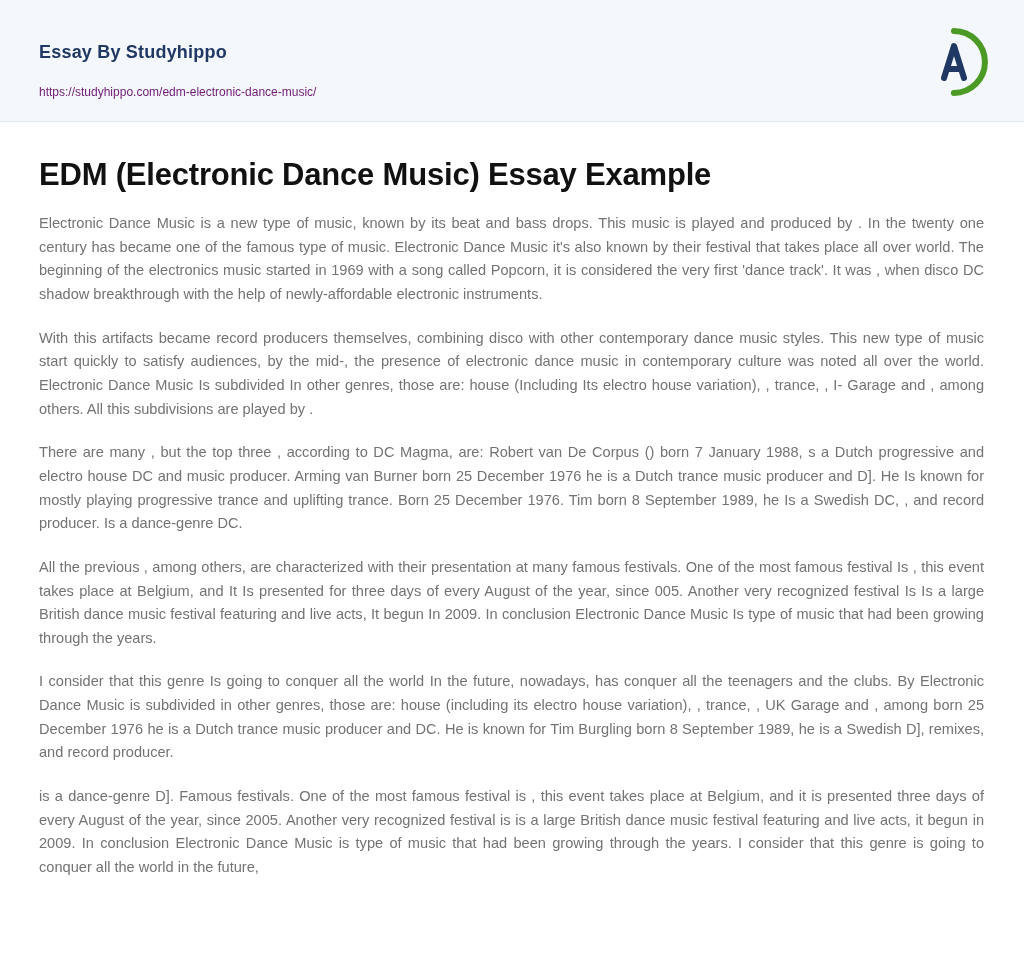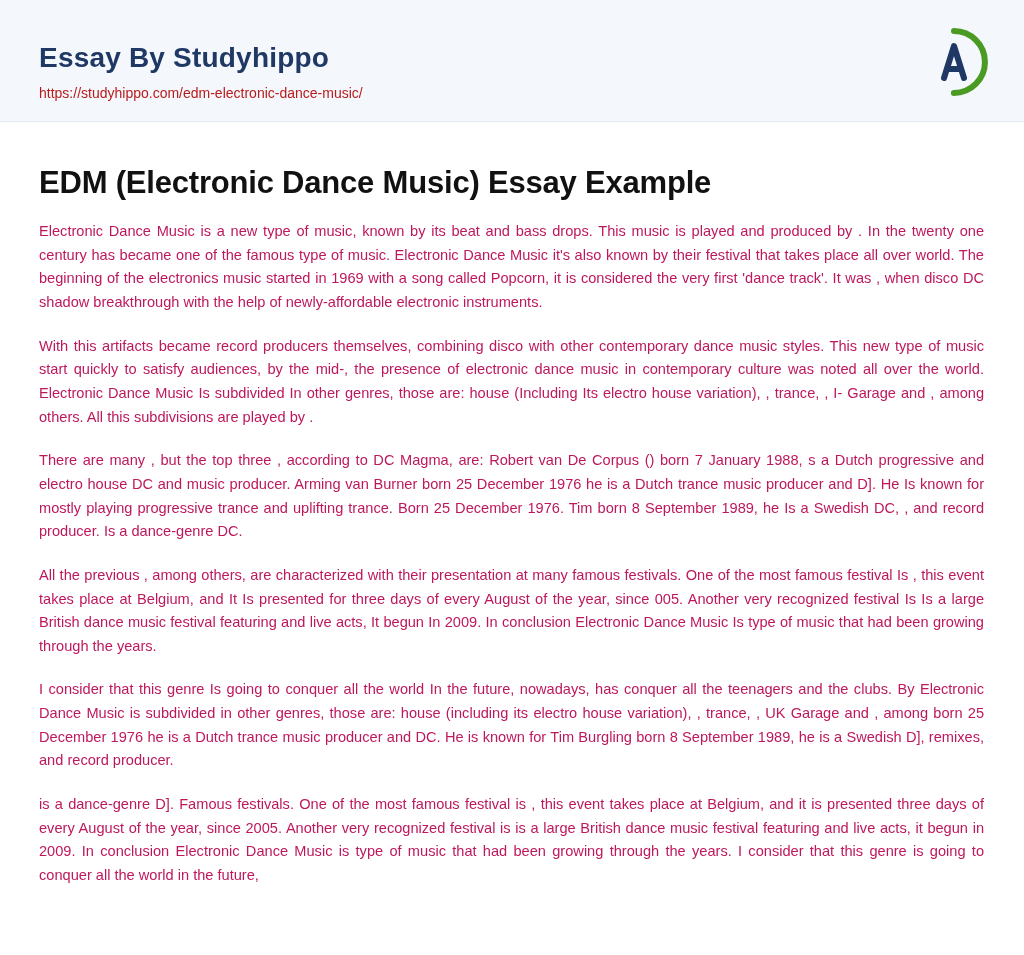--- a/index.html
+++ b/index.html
@@ -25,58 +25,58 @@
     height: 122px;
     background: #f4f7fb;
     border-bottom: 1px solid #e4e9f0;
     box-sizing: border-box;
     position: relative;
   }
   .brand {
     position: absolute;
     left: 39px;
     top: 42px;
-    font-size: 28px;
+    font-size: 18px;
     font-weight: bold;
     color: #1f3864;
     letter-spacing: 0.2px;
   }
   .source-url {
     position: absolute;
     left: 39px;
     top: 85px;
-    font-size: 14px;
-    color: #b91c1c;
+    font-size: 12px;
+    color: #701a75;
     text-decoration: none;
   }
   .logo {
     position: absolute;
     right: 34px;
     top: 26px;
     width: 72px;
     height: 72px;
   }
   .logo svg { display: block; }
   
   .article {
     padding: 26px 40px 0 39px;
     box-sizing: border-box;
   }
   .title {
     font-size: 31px;
     font-weight: bold;
     color: #111111;
-    margin: 16px 0 19px 0;
+    margin: 8px 0 19px 0;
     letter-spacing: -0.2px;
     line-height: 1.2;
   }
   .para {
     font-size: 14.6px;
     line-height: 1.62;
-    color: #be185d;
+    color: #737373;
     margin: 0 0 20px 0;
     text-align: justify;
     text-justify: inter-word;
   }
   .para:last-child { margin-bottom: 16px; }
 </style>
 </head>
 <body>
 
 <div class="page">

